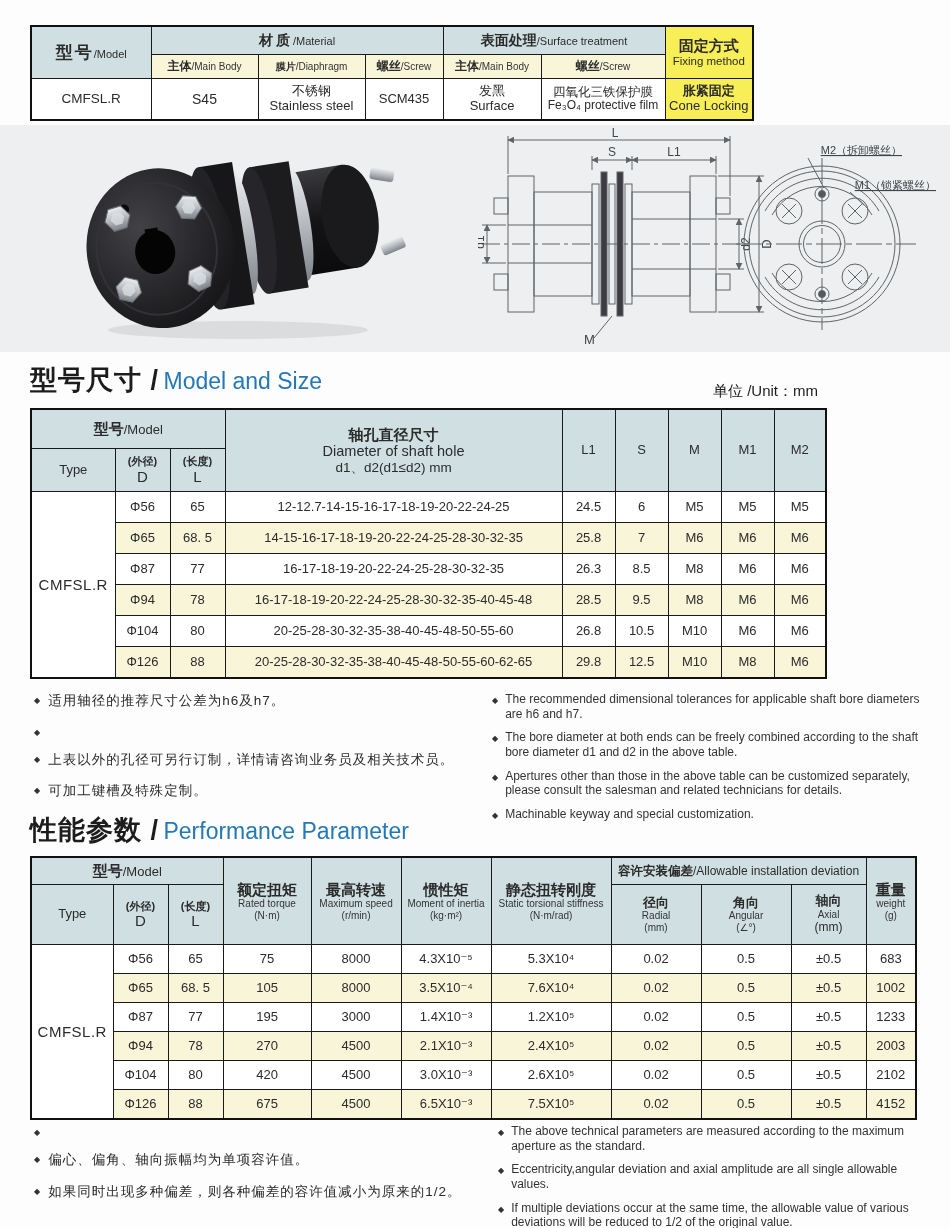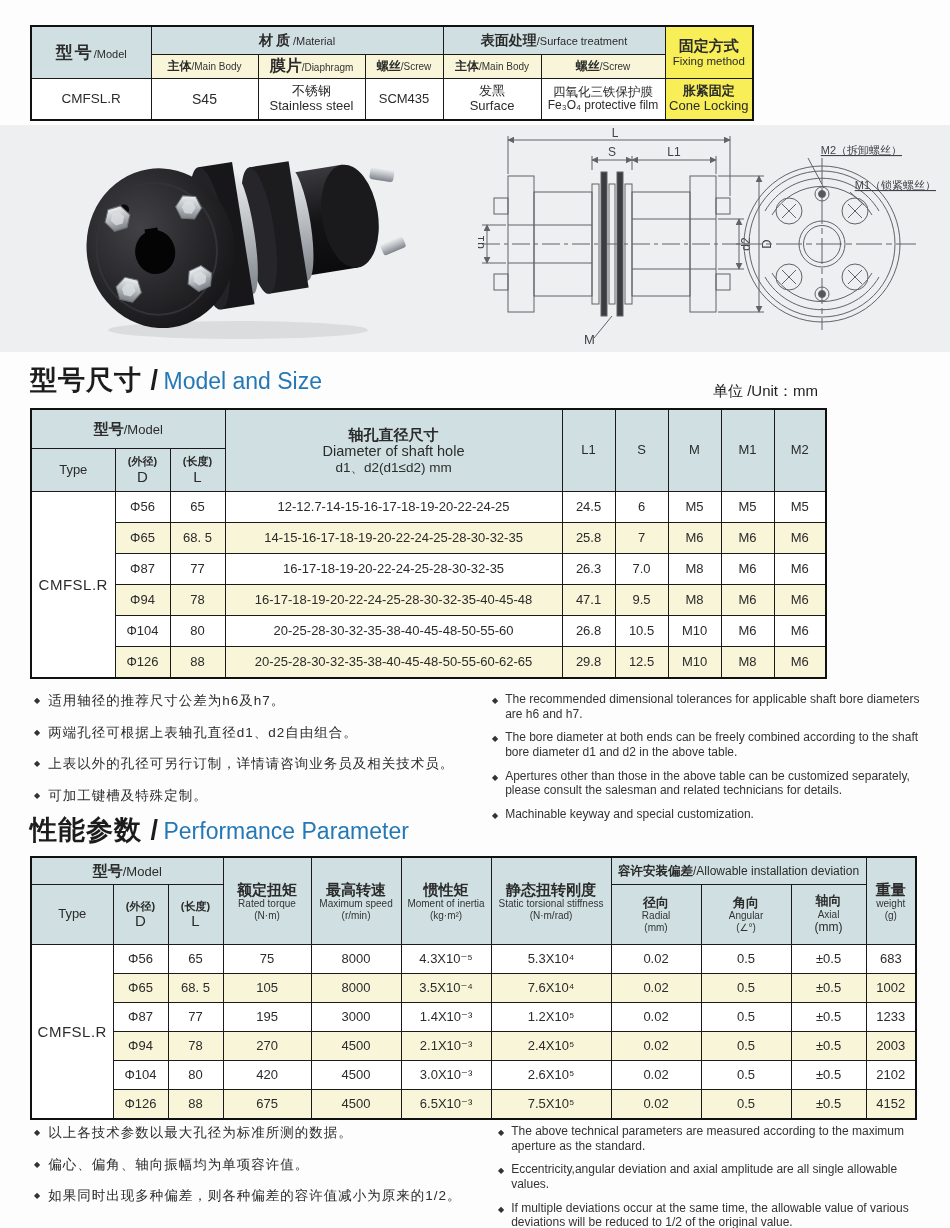--- a/index.html
+++ b/index.html
@@ -81,21 +81,21 @@
       <td rowspan="2" class="hd"><span class="cnbig">型号</span><span class="en">/Model</span></td>
       <td colspan="3" class="hd"><span class="cn" style="letter-spacing:3px">材质</span><span class="en">/Material</span></td>
       <td colspan="2" class="hd"><span class="cn">表面处理</span><span class="en">/Surface treatment</span></td>
       <td rowspan="2" class="ylw stack">
             <span class="cn" style="font-size:15px">固定方式</span>
             <span class="en" style="font-size:11.5px">Fixing method</span>
           </td>
     </tr>
     <tr class="r2">
       <td class="hd"><span class="cn" style="font-size:12px">主体</span><span class="ensm">/Main Body</span></td>
-      <td class="hd"><span class="cn" style="font-size:16px">膜片</span><span class="ensm">/Diaphragm</span></td>
+      <td class="hd"><span class="cn" style="font-size:10px">膜片</span><span class="ensm">/Diaphragm</span></td>
       <td class="hd"><span class="cn" style="font-size:12px">螺丝</span><span class="ensm">/Screw</span></td>
       <td class="hd"><span class="cn" style="font-size:12px">主体</span><span class="ensm">/Main Body</span></td>
       <td class="hd"><span class="cn" style="font-size:12px">螺丝</span><span class="ensm">/Screw</span></td>
     </tr>
     <tr class="r3">
       <td style="font-size:13.5px">CMFSL.R</td>
       <td style="font-size:14px">S45</td>
       <td class="stack">
             <span>不锈钢</span>
             <span>Stainless steel</span>
@@ -331,30 +331,30 @@
           <td class="c-s">7</td>
           <td class="c-m">M6</td>
           <td class="c-m1">M6</td>
           <td class="c-m2">M6</td>
         </tr>
         <tr>
           <td class="c-d">Φ87</td>
           <td class="c-l">77</td>
           <td class="c-holes">16-17-18-19-20-22-24-25-28-30-32-35</td>
           <td class="c-l1">26.3</td>
-          <td class="c-s">7.0</td>
+          <td class="c-s">8.5</td>
           <td class="c-m">M8</td>
           <td class="c-m1">M6</td>
           <td class="c-m2">M6</td>
         </tr>
         <tr>
           <td class="c-d">Φ94</td>
           <td class="c-l">78</td>
           <td class="c-holes">16-17-18-19-20-22-24-25-28-30-32-35-40-45-48</td>
-          <td class="c-l1">47.1</td>
+          <td class="c-l1">28.5</td>
           <td class="c-s">9.5</td>
           <td class="c-m">M8</td>
           <td class="c-m1">M6</td>
           <td class="c-m2">M6</td>
         </tr>
         <tr>
           <td class="c-d">Φ104</td>
           <td class="c-l">80</td>
           <td class="c-holes">20-25-28-30-32-35-38-40-45-48-50-55-60</td>
           <td class="c-l1">26.8</td>
@@ -376,21 +376,20 @@
       </tbody>
   </table>
 
   <ul class="notes cn-notes" id="size-notes-cn">
     <li>
         <span class="blt">◆</span>
         <span>适用轴径的推荐尺寸公差为h6及h7。</span>
       </li>
     <li>
         <span class="blt">◆</span>
-        <span>两端孔径可根据上表轴孔直径d1、d2自由组合。</span>
       </li>
     <li>
         <span class="blt">◆</span>
         <span>上表以外的孔径可另行订制，详情请咨询业务员及相关技术员。</span>
       </li>
     <li>
         <span class="blt">◆</span>
         <span>可加工键槽及特殊定制。</span>
       </li>
   </ul>
@@ -562,21 +561,20 @@
           <td class="c-angular">0.5</td>
           <td class="c-axial">±0.5</td>
           <td class="c-weight">4152</td>
         </tr>
       </tbody>
   </table>
 
   <ul class="notes cn-notes" id="perf-notes-cn">
     <li>
         <span class="blt">◆</span>
-        <span>以上各技术参数以最大孔径为标准所测的数据。</span>
       </li>
     <li>
         <span class="blt">◆</span>
         <span>偏心、偏角、轴向振幅均为单项容许值。</span>
       </li>
     <li>
         <span class="blt">◆</span>
         <span>如果同时出现多种偏差，则各种偏差的容许值减小为原来的1/2。</span>
       </li>
   </ul>

